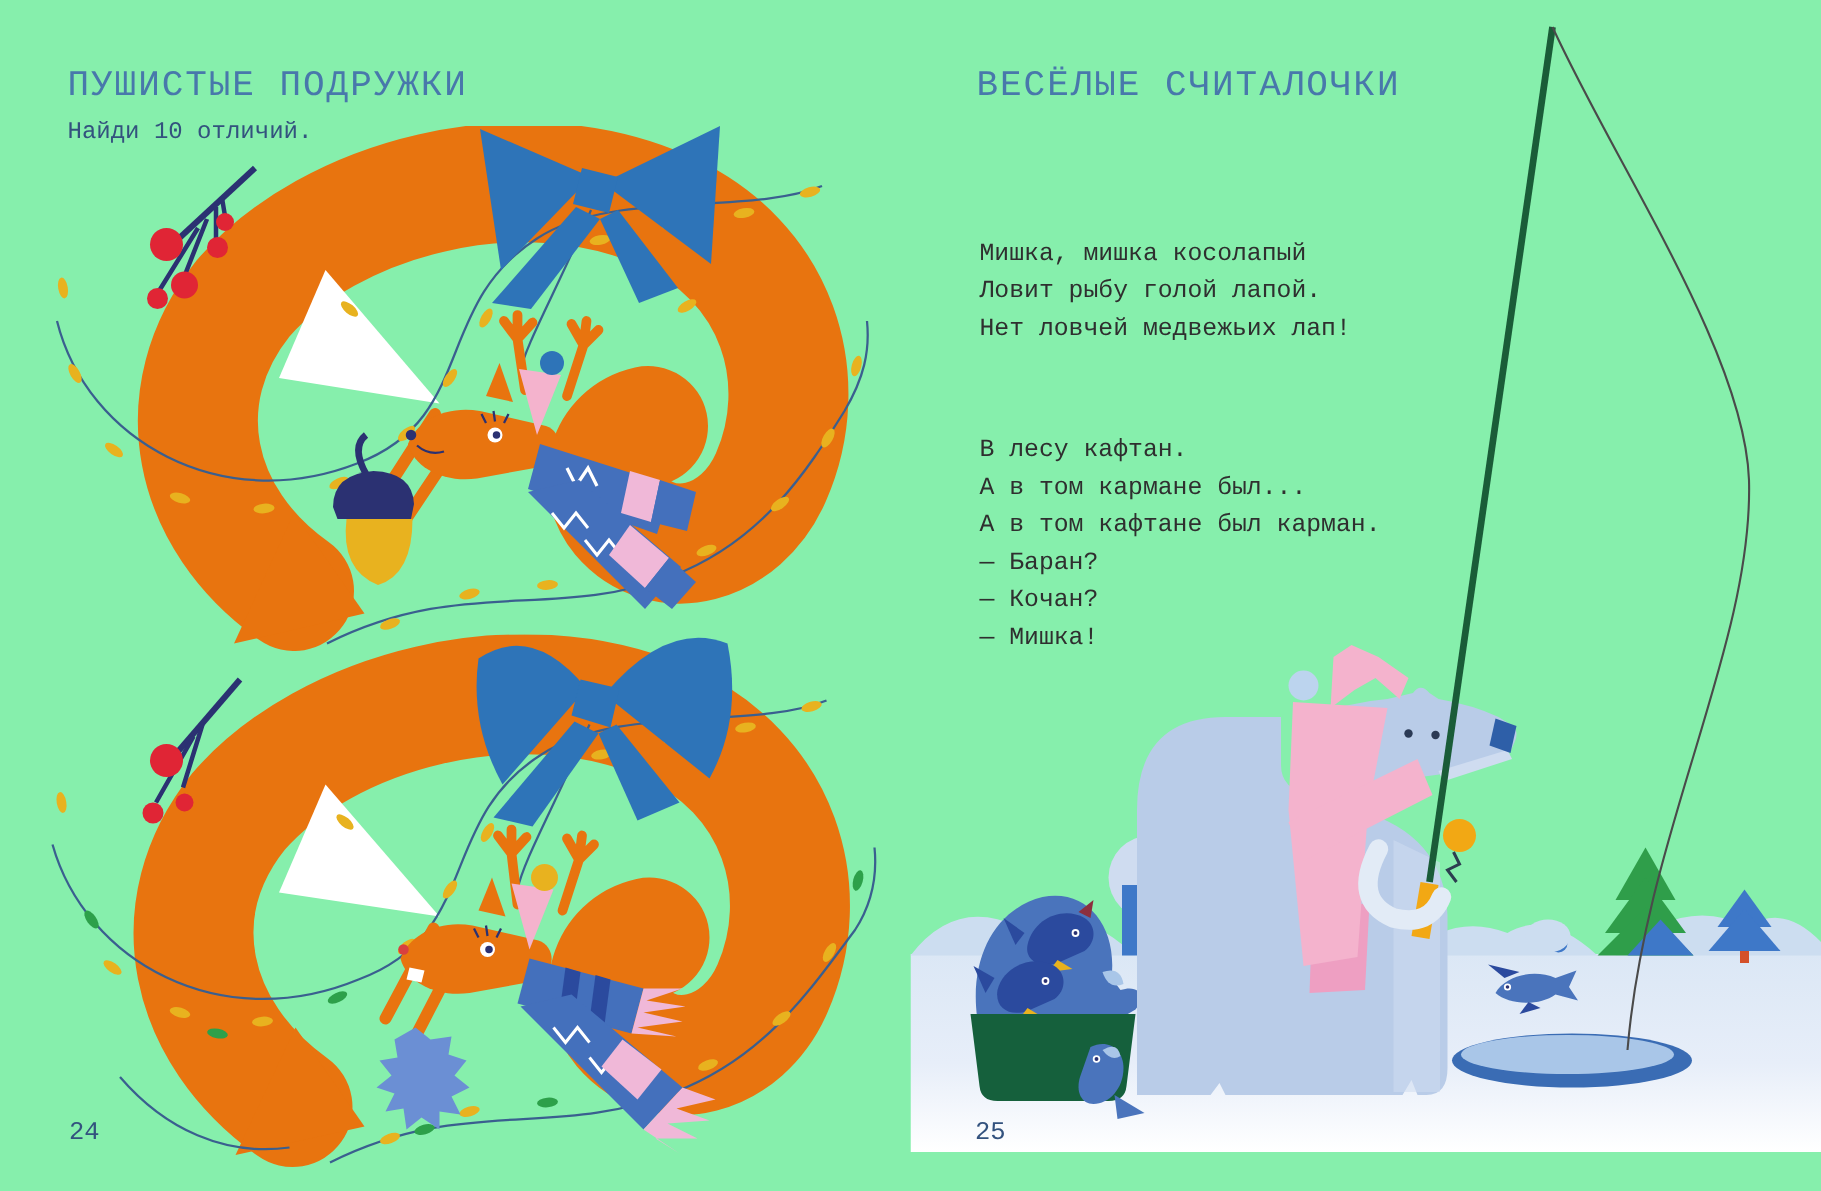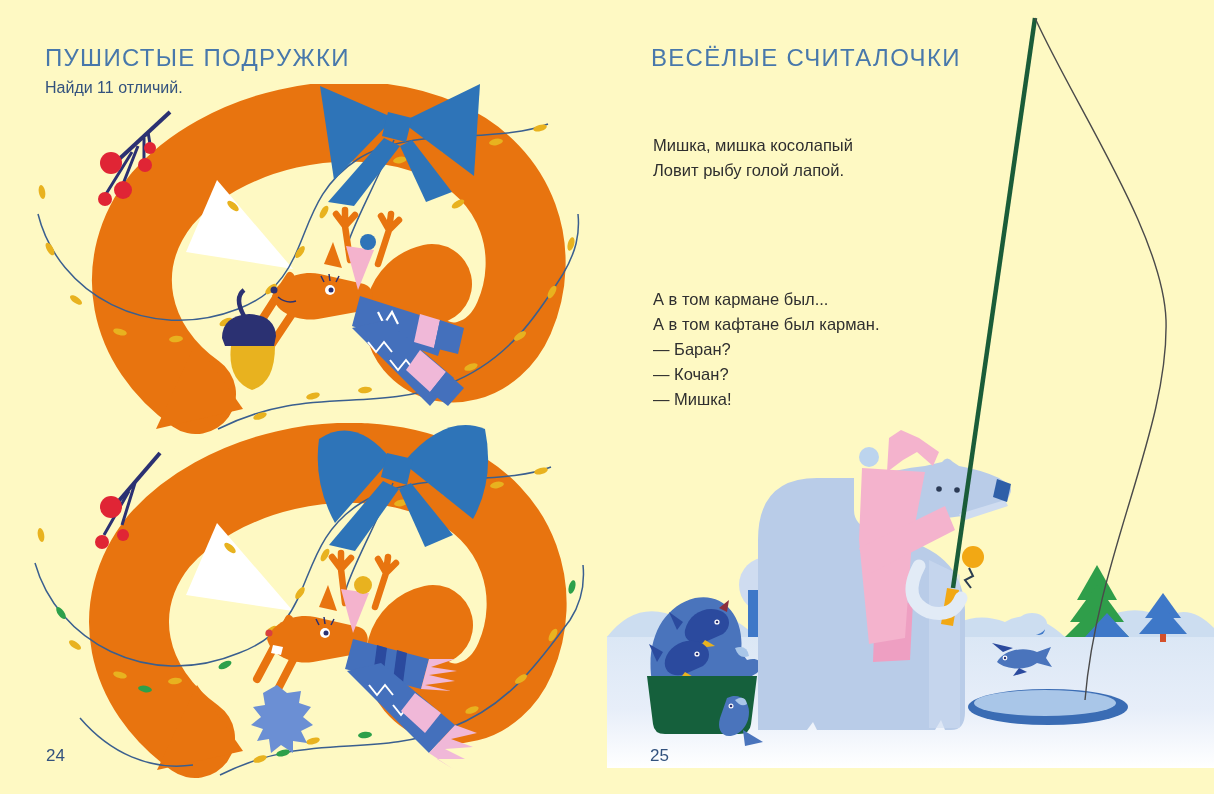--- a/index.html
+++ b/index.html
@@ -1,18 +1,18 @@
 <!DOCTYPE html>
 <html style="--title-blue: #4878ab; --subtitle-navy: #33527e; --text-dark: #2f2f2f; --orange: #e8740f; --bow-blue: #2e74b8; --navy: #2b3172; --berry-red: #e02535; --light-yellow: #e8b21f; --leaf-green: #2da04a; --pink: #f4b3cd; --pink-deep: #ee9fc2; --stripe-pink: #f0b8d8; --scarf-blue: #4470bc; --bear-blue: #b9cce8; --bear-light: #cfdcf0; --snow: #dbe7f5; --hill: #ccddf0; --hole-rim: #3a6cb4; --hole-water: #a9c6e8; --bucket-green: #15603c; --fish-blue: #4a74bc; --fish-navy: #2b4a9e; --reel-yellow: #f2a814; --tree-green: #2f9e4a; --tree-blue: #3e78c8; --trunk-orange: #d4502a; --pinecone-blue: #6b8fd4; --garland-line: #3a5f8f; --rod-green: #1a5c38;"><head>
 <meta charset="utf-8">
 <style>
   html,body{margin:0;padding:0;}
   body{width:1214px;height:794px;background:#ffffff;overflow:hidden;
        font-family:"Liberation Sans","DejaVu Sans",sans-serif;}
-  .spread{position:relative;width:1214px;height:794px;background:#fef9c3;}
+  .spread{position:relative;width:1214px;height:794px;background:#86efac;font-family:Liberation Mono, monospace;}
   .abs{position:absolute;}
   .title{font-size:24px;letter-spacing:1.3px;font-weight:400;color:var(--title-blue);white-space:nowrap;}
   .subtitle{font-size:16px;color:var(--subtitle-navy);}
   .pline{font-size:16.5px;line-height:25px;color:var(--text-dark);white-space:nowrap;}
   .pagenum{font-size:17px;color:var(--subtitle-navy);}
   svg{display:block;}
   
   .fO{fill:var(--orange)} .fBow{fill:var(--bow-blue)} .fN{fill:var(--navy)}
   .fR{fill:var(--berry-red)} .fY{fill:var(--light-yellow)} .fG{fill:var(--leaf-green)}
   .fP{fill:var(--pink)} .fPd{fill:var(--pink-deep)} .fSt{fill:var(--stripe-pink)}
@@ -30,21 +30,21 @@
   .sW{stroke:#fff;fill:none}
   .sPaw{stroke:#e2ebf6;fill:none}
 </style>
 </head>
 <body>
 
 <div class="spread">
 
   <div class="abs" style="left:0;top:0;width:607px;height:794px;">
     <div class="abs title" style="left:45px;top:44px;">ПУШИСТЫЕ ПОДРУЖКИ</div>
-    <div class="abs subtitle" style="left:45px;top:79px;">Найди 11 отличий.</div>
+    <div class="abs subtitle" style="left:45px;top:79px;">Найди 10 отличий.</div>
 
     <svg class="abs" style="left:28px;top:84px;" width="560" height="350" viewBox="0 0 560 350" aria-label="curled-squirrel-with-gift-bow-variant-1">
 
       <g>
         <path class="sO" stroke-width="80" stroke-linecap="round" d="M168,310 C100,262 82,180 134,115 C192,48 318,14 414,56 C492,90 514,170 486,234 C466,280 414,293 386,260 C368,238 377,206 404,200"></path>
         <polygon class="fO" points="128,345 215,325 168,258"></polygon>
         <polygon class="fW" points="189,96 265,185 158,168"></polygon>
       </g>
 
       <g>
@@ -220,26 +220,28 @@
         </g>
       </g>
     </svg>
 
     <div class="abs pagenum" style="left:46px;top:746px;text-align:center;">24</div>
   </div>
 
   <div class="abs" style="left:607px;top:0;width:607px;height:794px;">
     <div class="abs title" style="left:44px;top:44px;">ВЕСЁЛЫЕ СЧИТАЛОЧКИ</div>
 
-    <div class="abs" style="left:46px;top:133px;">
+    <div class="abs" style="left:46px;top:156px;">
       <div class="pline">Мишка, мишка косолапый</div>
       <div class="pline">Ловит рыбу голой лапой.</div>
+      <div class="pline">Нет ловчей медвежьих лап!</div>
     </div>
 
     <div class="abs" style="left:46px;top:287px;">
+      <div class="pline">В лесу кафтан.</div>
       <div class="pline">А в том кармане был...</div>
       <div class="pline">А в том кафтане был карман.</div>
       <div class="pline">— Баран?</div>
       <div class="pline">— Кочан?</div>
       <div class="pline">— Мишка!</div>
     </div>
 
     <svg class="abs" style="left:0;top:0;" width="607" height="794" viewBox="0 0 607 794" aria-label="polar-bear-ice-fishing">
       <defs>
         <linearGradient id="snowg" x1="0" y1="0" x2="0" y2="1">

